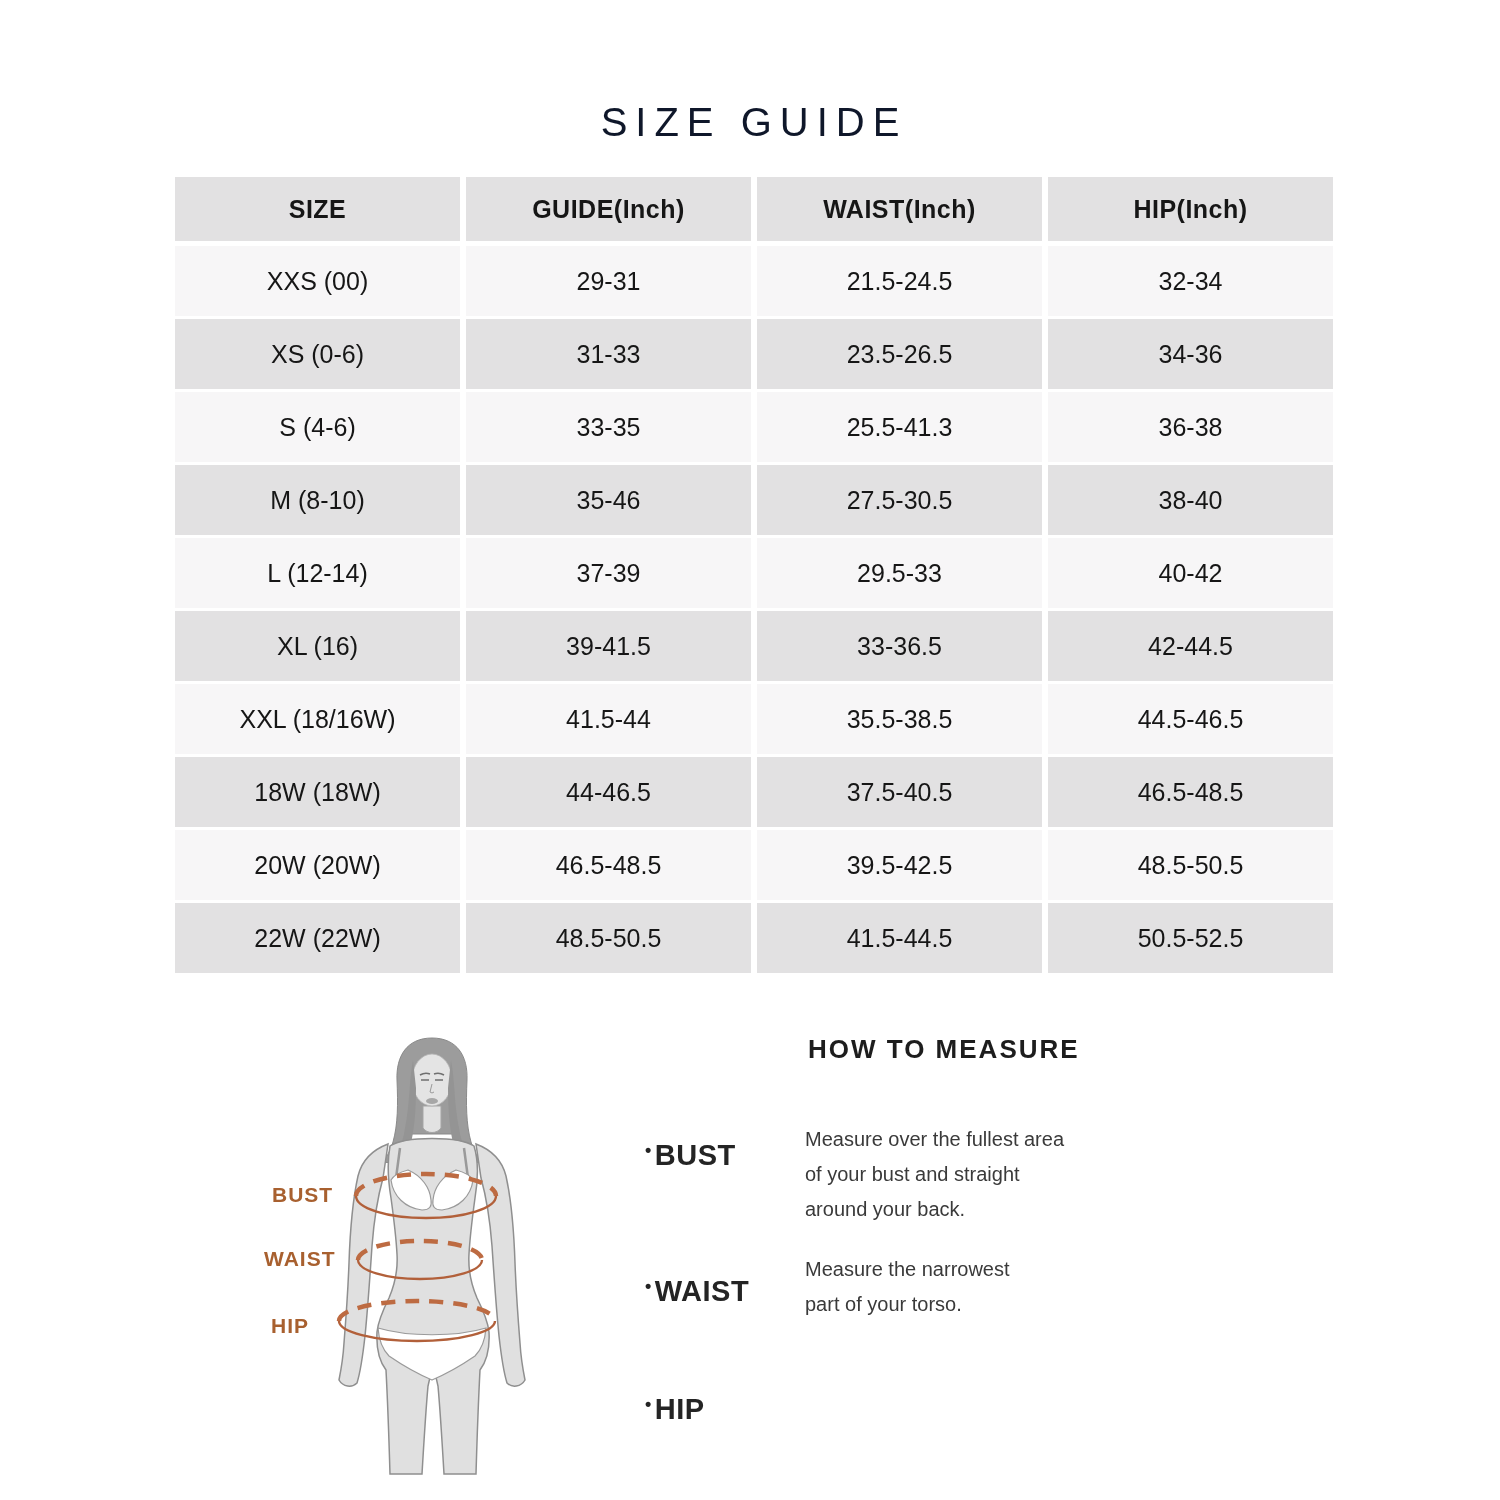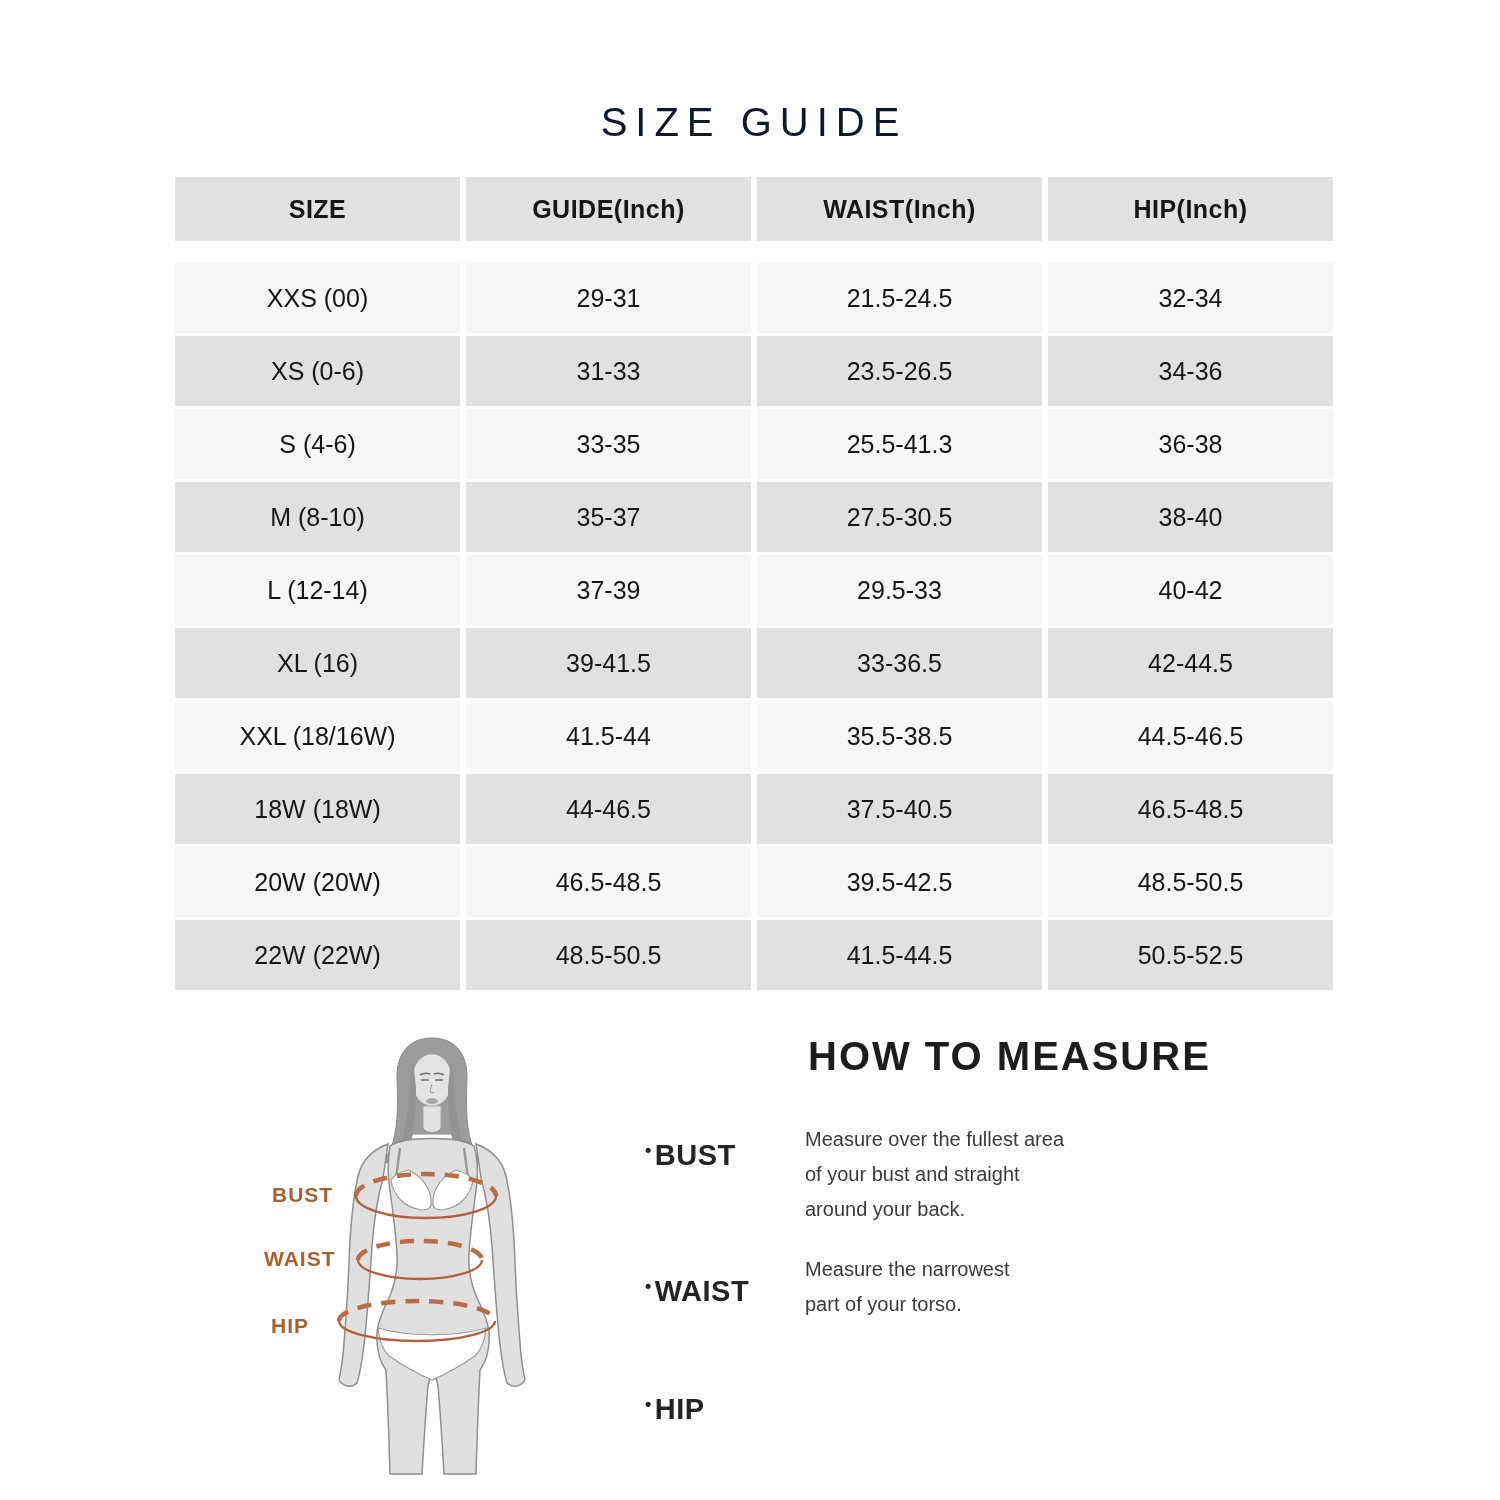--- a/index.html
+++ b/index.html
@@ -6,36 +6,36 @@
   .canvas{
     position:relative;width:1500px;height:1500px;background:#ffffff;overflow:hidden;
     font-family:"Liberation Sans", sans-serif;color:#161616;
   }
   .page-title{
     position:absolute;left:175px;top:100px;width:1158px;margin:0;
     text-align:center;font-size:40px;font-weight:normal;letter-spacing:8px;color:#0f172a;
   }
   .size-table{position:absolute;left:175px;top:177px;width:1158px;}
   .thead,.tbody{display:grid;grid-template-columns:repeat(4,1fr);column-gap:6px;row-gap:3px;}
-  .thead{margin-bottom:22px;}
+  .thead{margin-bottom:5px;}
   .cell{display:flex;align-items:center;justify-content:center;font-size:25px;color:#161616;}
   .cell.head{height:64px;background:#e2e1e2;font-weight:bold;letter-spacing:0.5px;}
   .cell.light{height:70px;background:#f7f6f7;}
   .cell.dark{height:70px;background:#e2e1e2;}
   .figure-area{position:absolute;left:250px;top:1028px;width:330px;height:460px;}
   .figure-area svg{position:absolute;left:0;top:0;}
   .fig-label{
     position:absolute;font-size:21px;font-weight:bold;letter-spacing:1px;color:#a8602f;
   }
   .fig-label.bust{left:22px;top:155px;}
   .fig-label.waist{left:14px;top:219px;}
   .fig-label.hip{left:21px;top:286px;}
   .howto-title{
     position:absolute;left:808px;top:1034px;margin:0;
-    font-size:40px;font-weight:bold;letter-spacing:2px;color:#1d1d1d;
+    font-size:26px;font-weight:bold;letter-spacing:2px;color:#1d1d1d;
   }
   .measure-term{
     position:absolute;left:645px;font-size:29px;font-weight:bold;color:#242424;letter-spacing:0.5px;margin-top:25px;
   }
   .measure-term .bullet{font-size:18px;position:relative;top:-9px;margin-right:3px;}
   .measure-desc{
     position:absolute;left:805px;width:400px;font-size:20px;line-height:35px;
     color:#3a3a3a;white-space:pre-line;
   }
 </style>
@@ -60,21 +60,21 @@
         <div class="cell light">32-34</div>
         <div class="cell dark">XS (0-6)</div>
         <div class="cell dark">31-33</div>
         <div class="cell dark">23.5-26.5</div>
         <div class="cell dark">34-36</div>
         <div class="cell light">S (4-6)</div>
         <div class="cell light">33-35</div>
         <div class="cell light">25.5-41.3</div>
         <div class="cell light">36-38</div>
         <div class="cell dark">M (8-10)</div>
-        <div class="cell dark">35-37</div>
+        <div class="cell dark">35-46</div>
         <div class="cell dark">27.5-30.5</div>
         <div class="cell dark">38-40</div>
         <div class="cell light">L (12-14)</div>
         <div class="cell light">37-39</div>
         <div class="cell light">29.5-33</div>
         <div class="cell light">40-42</div>
         <div class="cell dark">XL (16)</div>
         <div class="cell dark">39-41.5</div>
         <div class="cell dark">33-36.5</div>
         <div class="cell dark">42-44.5</div>

